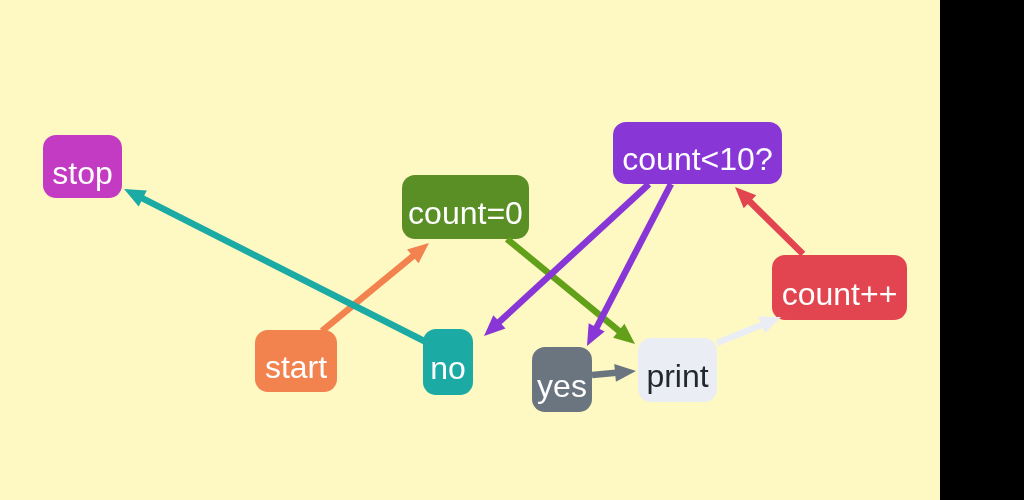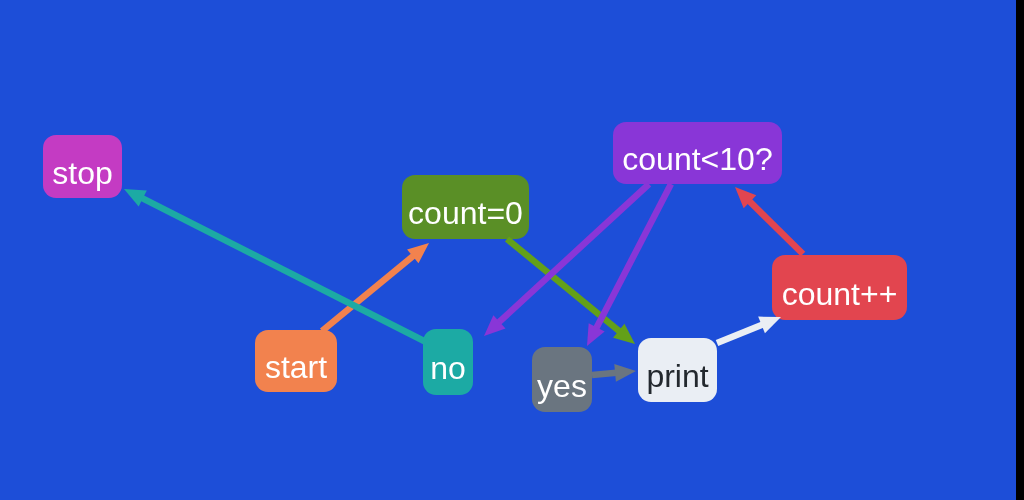--- a/index.html
+++ b/index.html
@@ -3,23 +3,23 @@
 <meta charset="utf-8">
 <title>Flowchart</title>
 <style>
   html, body {
     margin: 0;
     padding: 0;
     background: #000000;
   }
   .stage {
     position: relative;
-    width: 1016px;
+    width: 940px;
     height: 500px;
-    background: #1d4ed8;
+    background: #fef9c3;
     overflow: hidden;
   }
   svg {
     display: block;
   }
   .node-label {
     font-family: "Liberation Sans", "DejaVu Sans", sans-serif;
     font-size: 32px;
     font-weight: 400;
     user-select: none;

